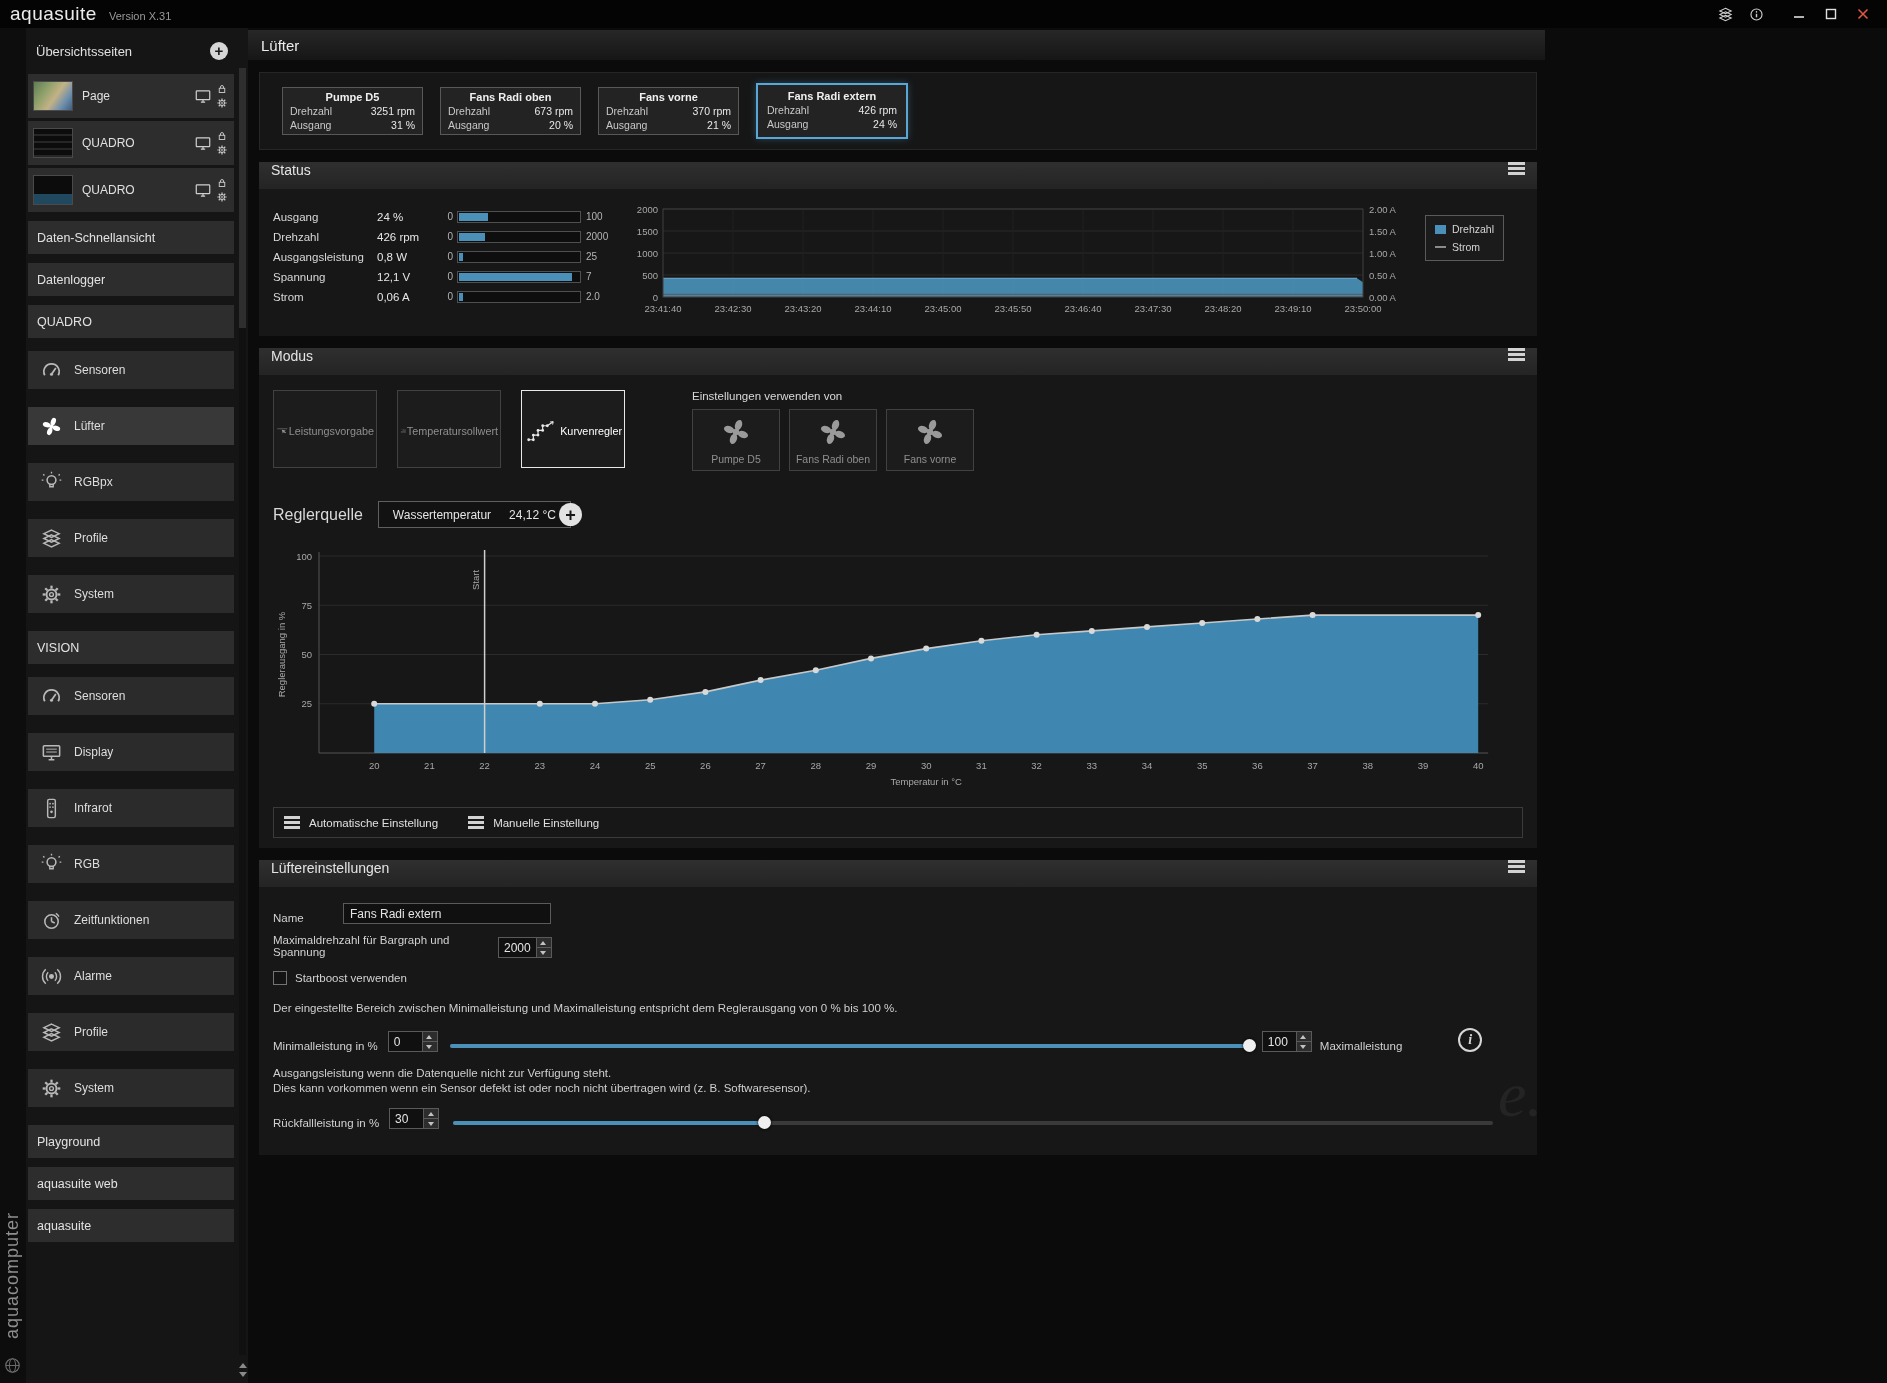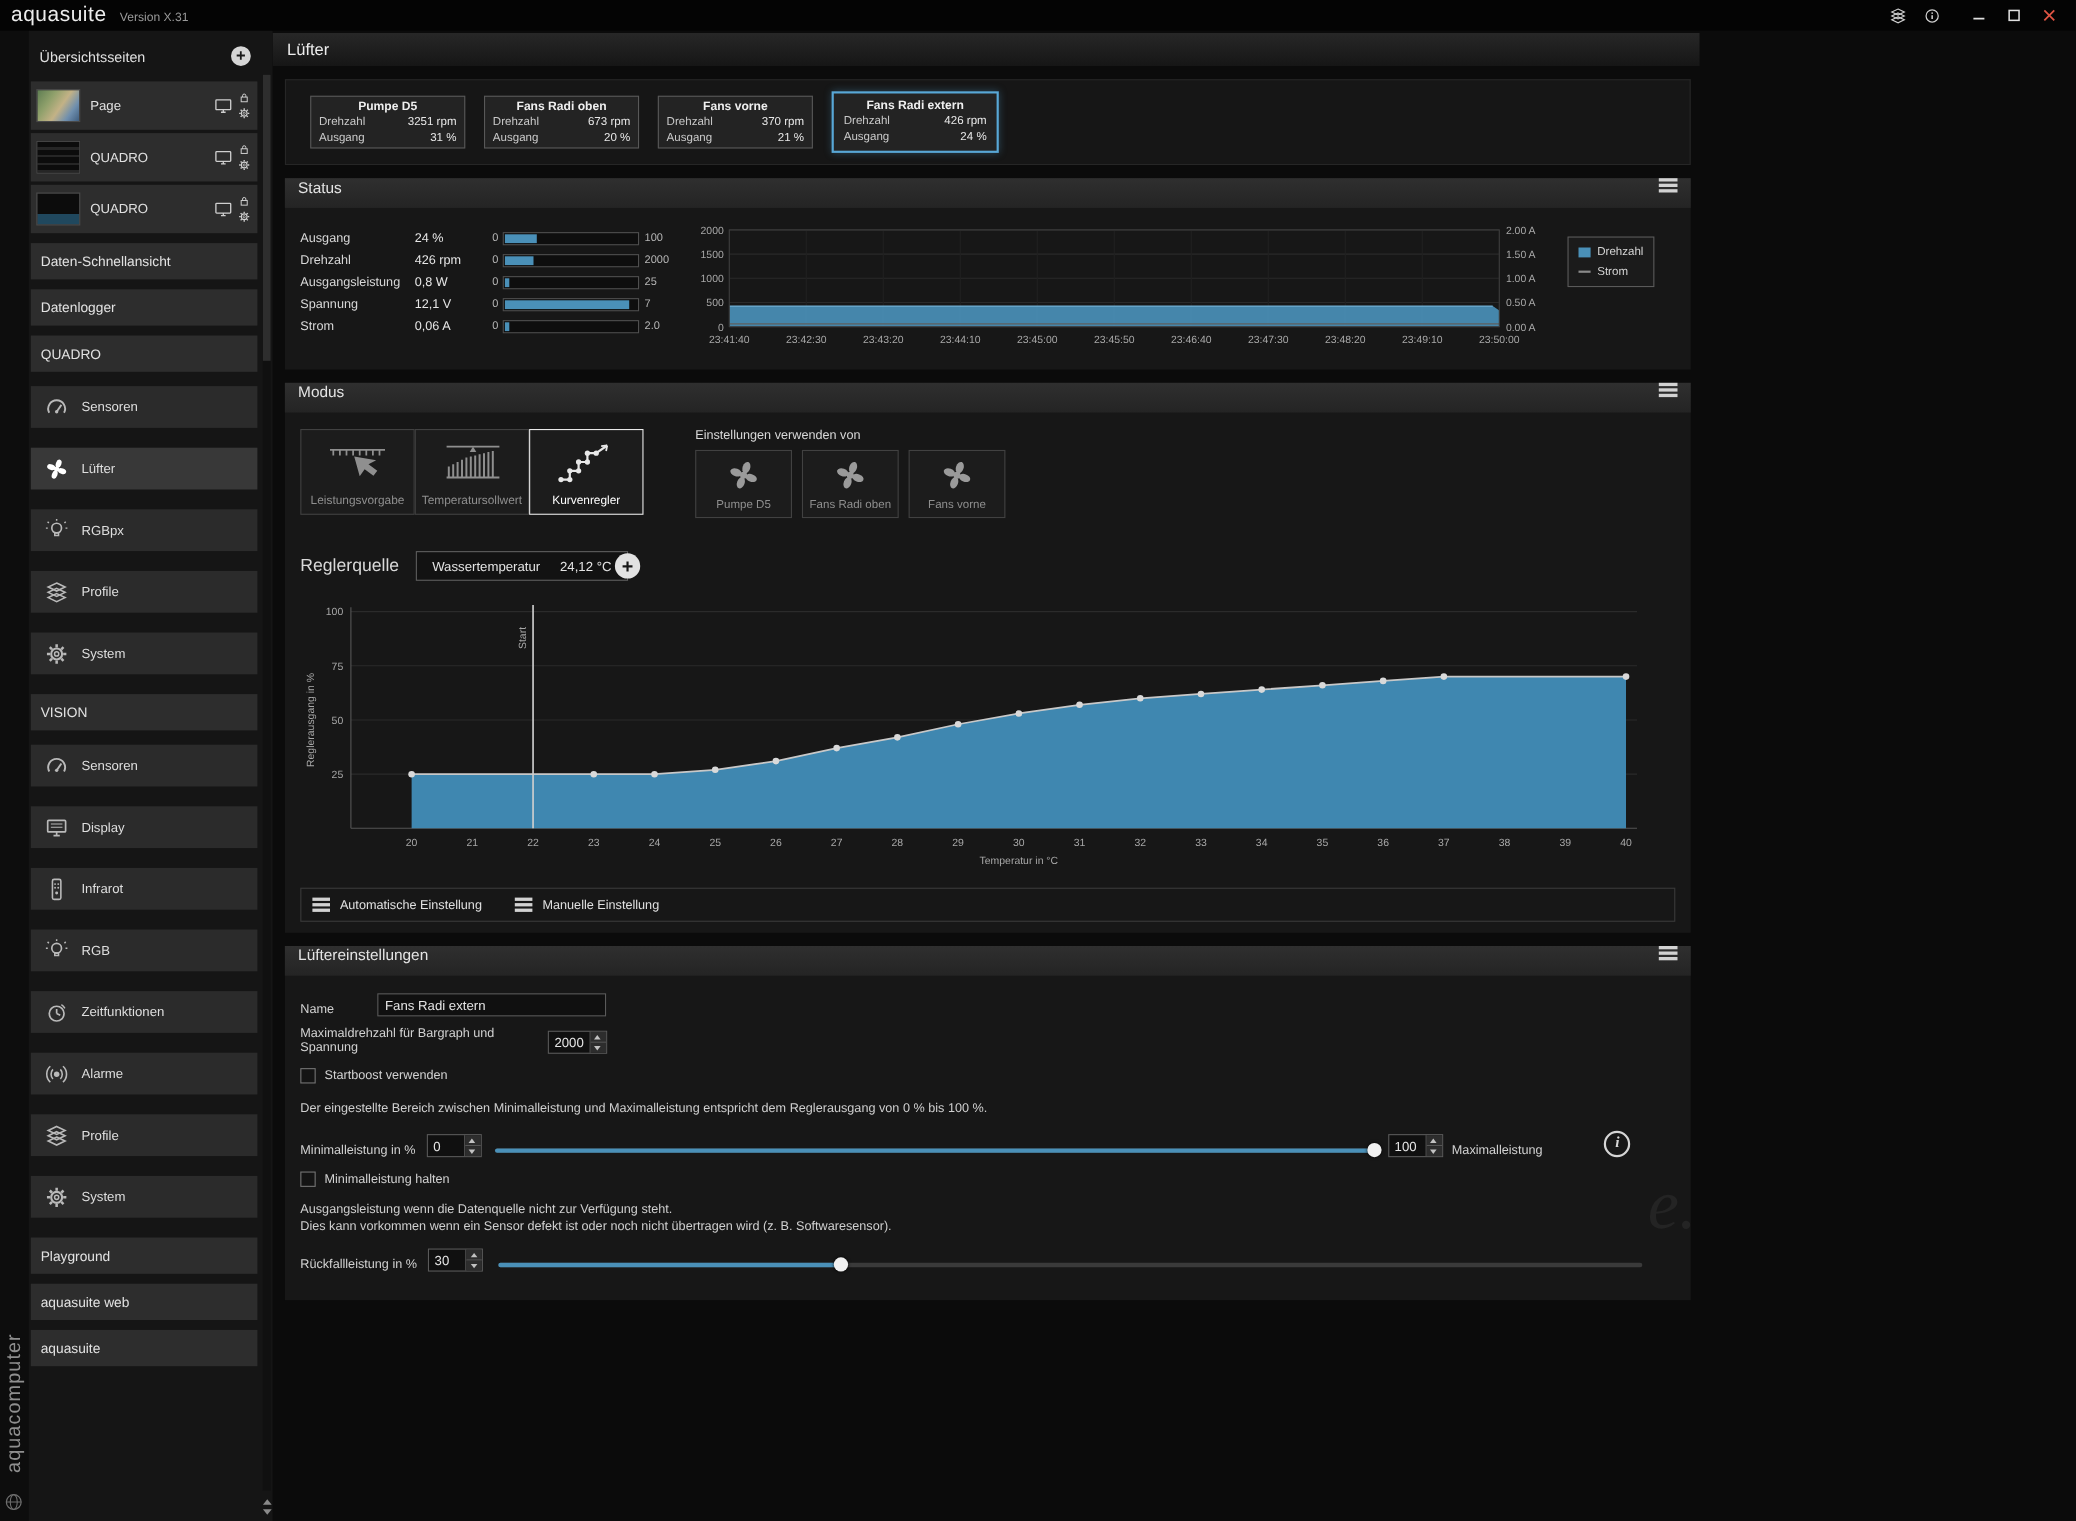--- a/index.html
+++ b/index.html
@@ -86,22 +86,22 @@
   .m-max{margin-left:5px;color:#b5b5b5;font-size:10px}
   .chart-wrap{display:flex;margin-left:14px}
   .legend{margin-top:12px;margin-left:10px;border:1px solid #5a5a5a;background:#1b1b1b;padding:7px 9px;
     height:fit-content;display:flex;flex-direction:column;gap:6px;font-size:10.5px;color:#d5d5d5}
   .leg-row{display:flex;align-items:center;gap:6px}
   .leg-swatch{width:11px;height:9px;background:var(--accent)}
   .leg-line{width:11px;height:2px;background:#8a8a8a}
   
   .modus-body{padding:15px 14px 10px}
   .mode-row{display:flex;align-items:flex-start}
-  .mode-btn{width:104px;height:78px;background:#1c1c1c;border:1px solid #414141;margin-right:0;
-    display:flex;flex-direction:column;align-items:center;justify-content:space-between;padding:9px 2px 6px}
+  .mode-btn{width:104px;height:78px;background:#1c1c1c;border:1px solid #414141;margin-right:20px;
+    display:flex;flex-direction:row;align-items:center;justify-content:space-between;padding:9px 2px 6px}
   .mode-label{font-size:10.8px;color:#8f8f8f;white-space:nowrap}
   .mode-btn.sel{border:1px solid #e8e8e8}
   .mode-btn.sel .mode-label{color:#fff}
   .mode-ic{width:62px;height:42px;color:#8f8f8f}
   .mode-btn.sel .mode-ic{color:#e8e8e8}
   .copy-group{margin-left:47px}
   .copy-head{font-size:11.5px;color:#d9d9d9;margin-bottom:7px}
   .copy-row{display:flex;gap:9px}
   .copy-btn{width:88px;height:62px;background:#1c1c1c;border:1px solid #414141;display:flex;
     flex-direction:column;align-items:center;justify-content:space-between;padding:6px 2px 5px}
@@ -890,24 +890,20 @@
               <span class="spin-arrows">
                   <span class="spin-up"></span>
                   <span class="spin-down"></span>
                 </span>
             </div>
             <span class="lbl-max">Maximalleistung</span>
             <div class="info-btn">
                 <span>i</span>
               </div>
           </div>
-          <div class="check-row">
-            <span class="checkbox"></span>
-            <span>Minimalleistung halten</span>
-          </div>
           <div class="para" style="margin-top:14px">
             <div>Ausgangsleistung wenn die Datenquelle nicht zur Verfügung steht.</div>
             <div>Dies kann vorkommen wenn ein Sensor defekt ist oder noch nicht übertragen wird (z. B. Softwaresensor).</div>
           </div>
           <div class="form-row fallback-row">
             <span class="lbl-min">Rückfallleistung in %</span>
             <div class="spinner">
               <span class="spin-num">30</span>
               <span class="spin-arrows">
                   <span class="spin-up"></span>

